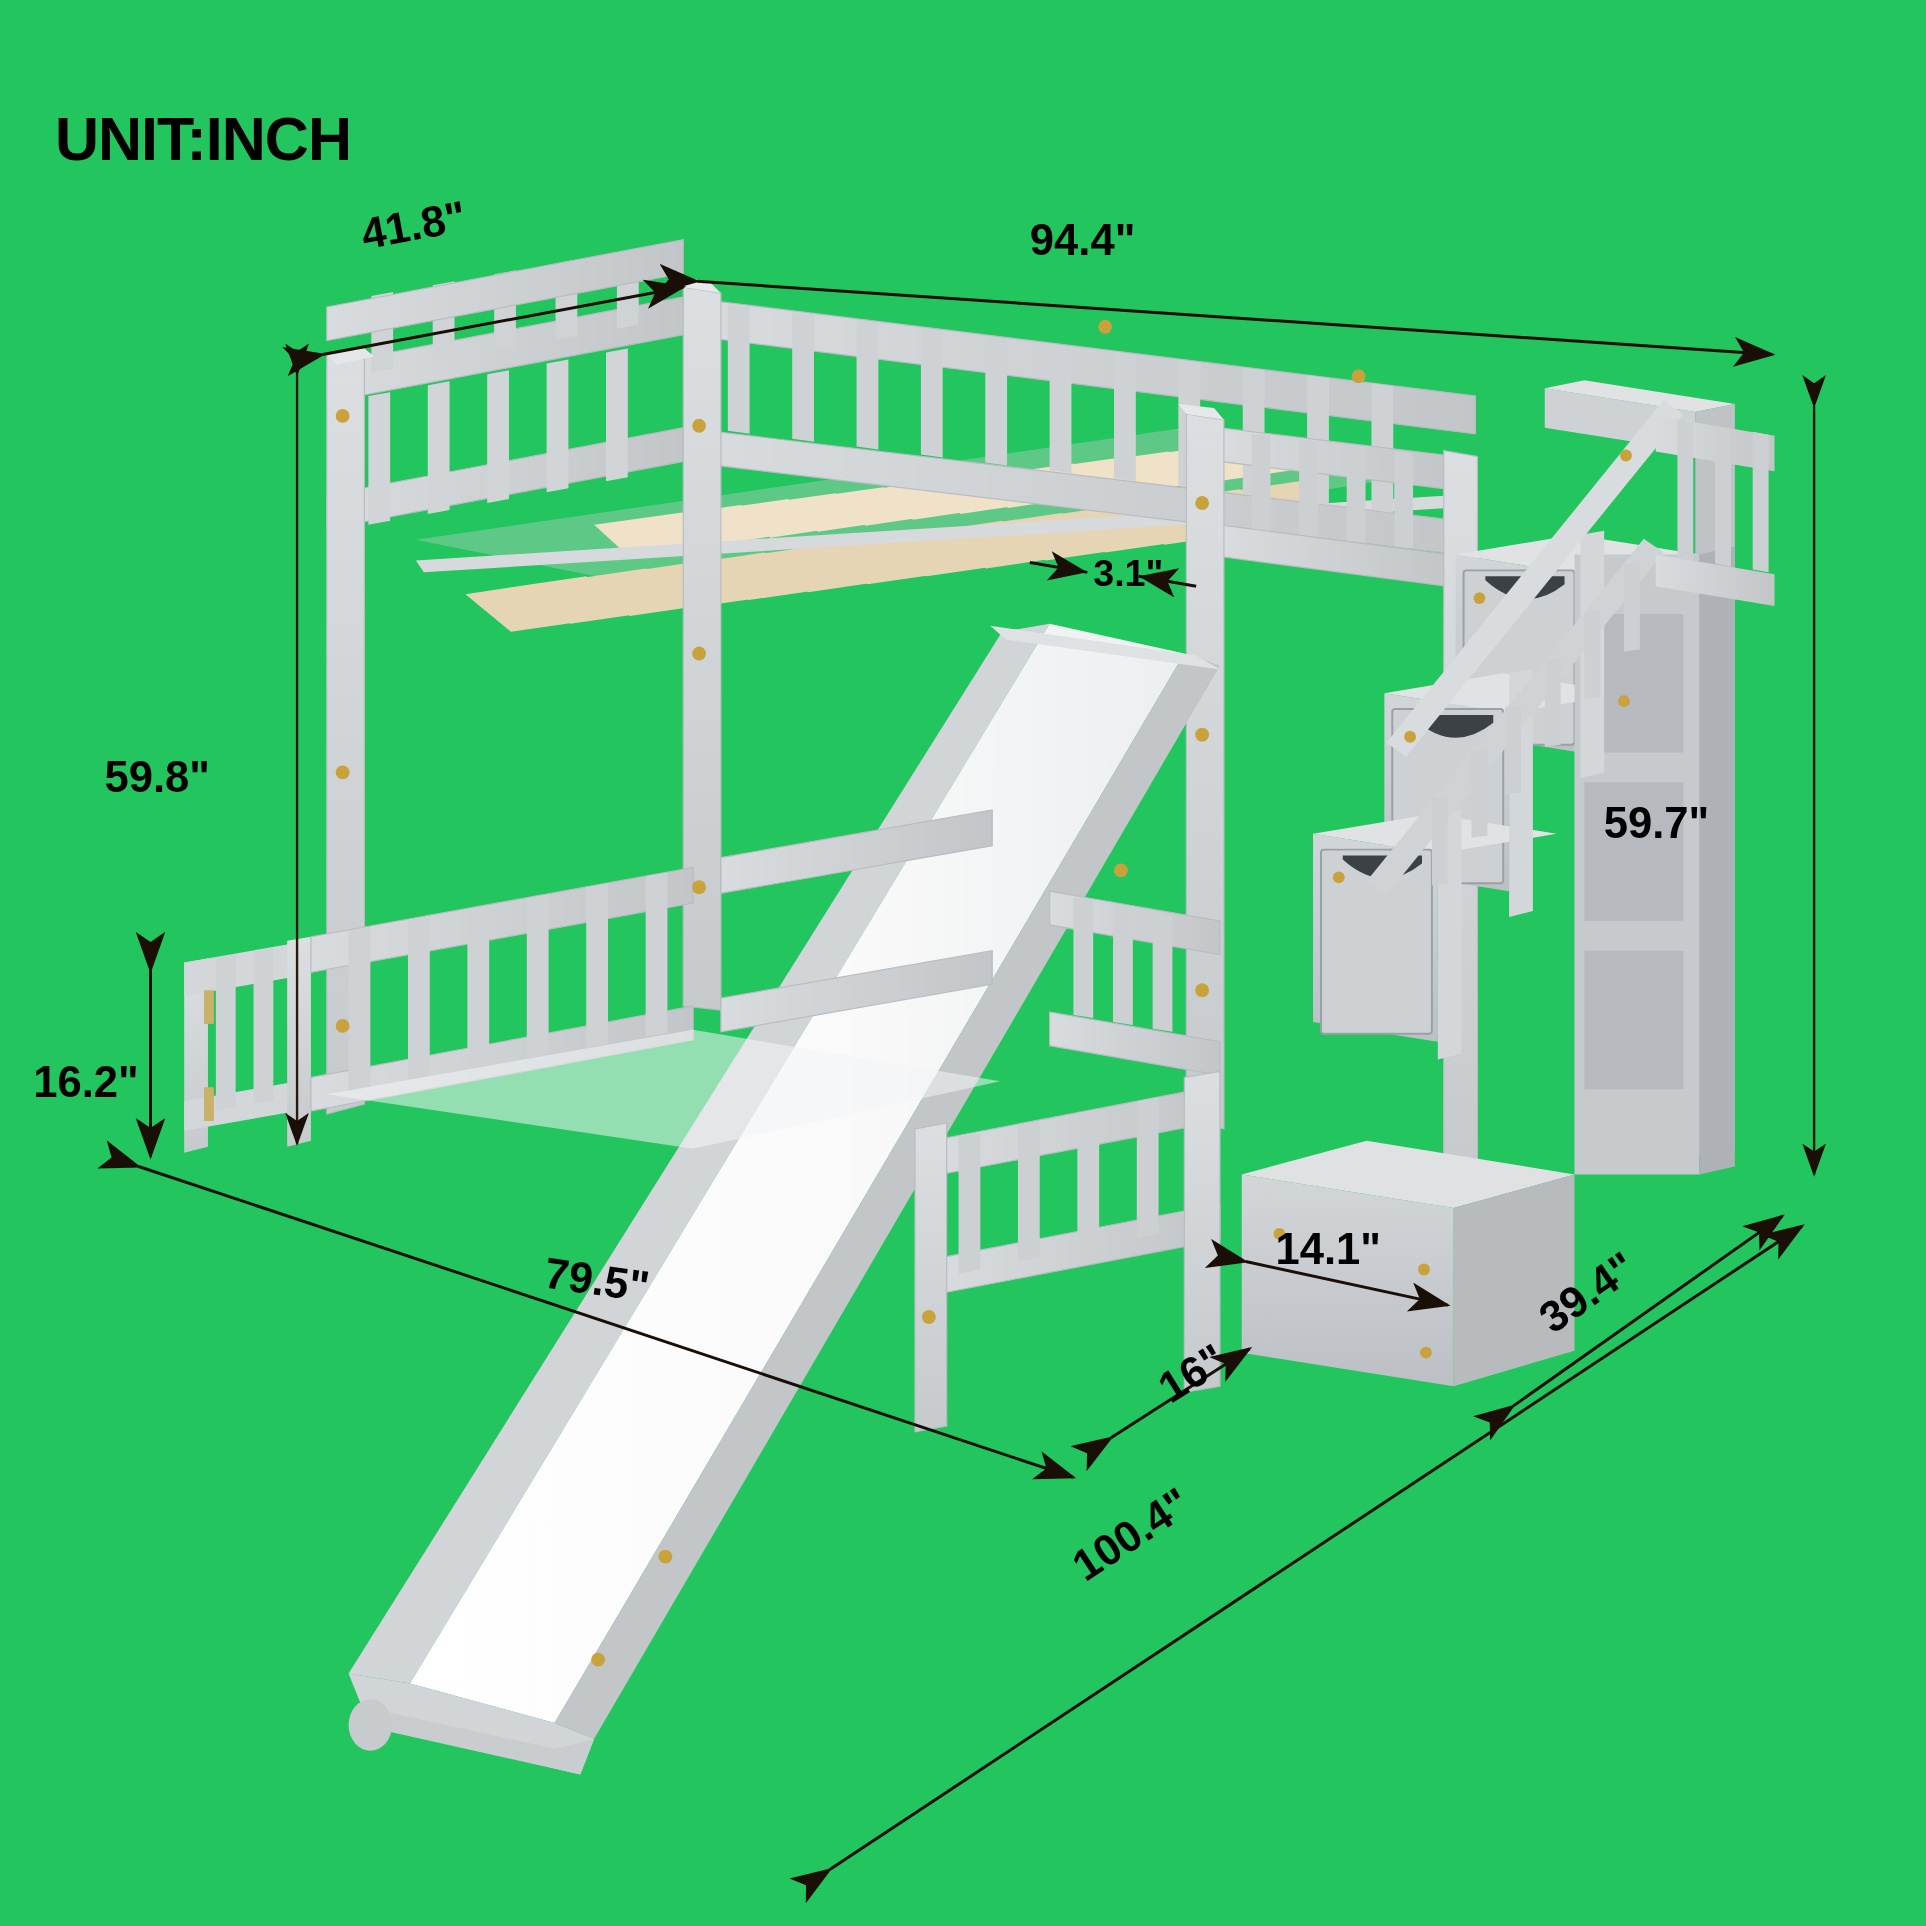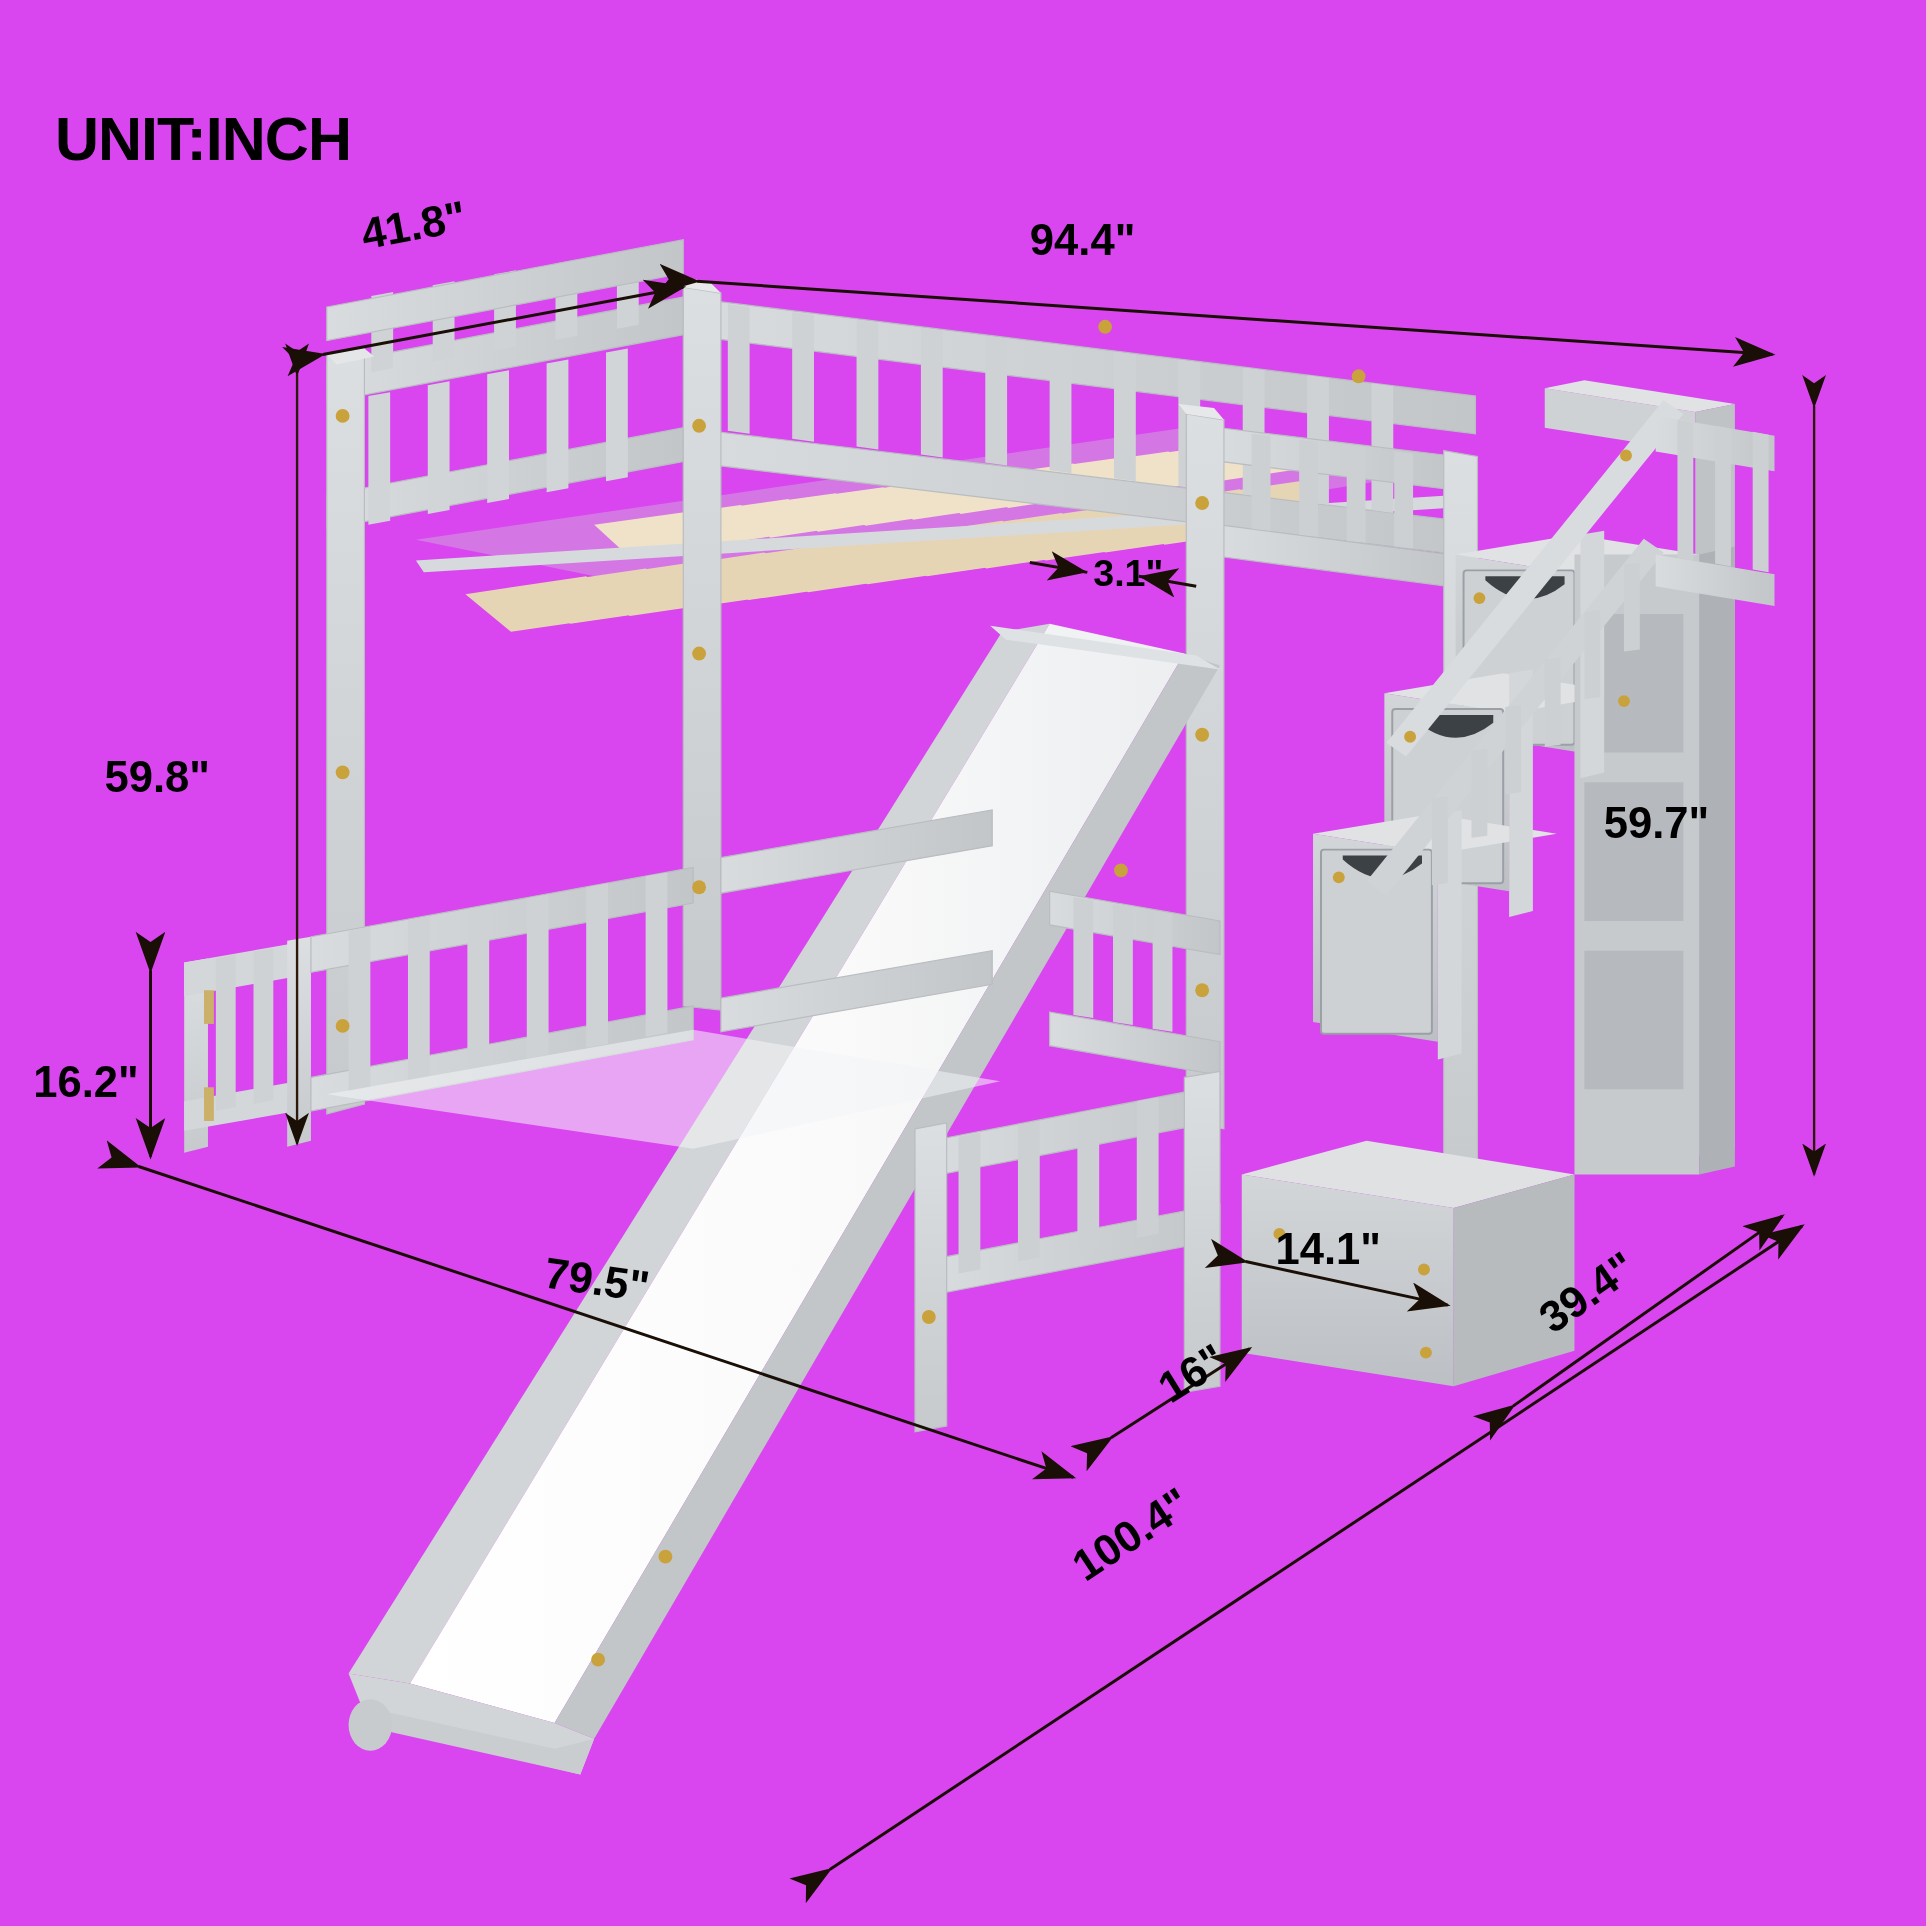--- a/index.html
+++ b/index.html
@@ -1,18 +1,18 @@
 <!DOCTYPE html>
 <html><head>
 <meta charset="utf-8">
 <style>
   html,body{margin:0;padding:0;background:#ffffff;}
   body{width:1927px;height:1927px;position:relative;overflow:hidden;
        font-family:"Liberation Sans","DejaVu Sans",sans-serif;color:#000;}
-  #stage{position:absolute;inset:0;width:1927px;height:1927px;background:#d946ef;}
+  #stage{position:absolute;inset:0;width:1927px;height:1927px;background:#22c55e;}
   #unit-title{position:absolute;left:55px;top:109px;font-size:61px;font-weight:700;
               letter-spacing:-1px;line-height:1;white-space:nowrap;}
   svg.layer{position:absolute;left:0;top:0;width:1927px;height:1927px;overflow:visible;}
   .dimtext{font-family:"Liberation Sans","DejaVu Sans",sans-serif;font-weight:700;
            font-size:44px;fill:#000;}
   .dimtext.small{font-size:38px;}
   .wood{fill:#efe2c8;}
   .wood2{fill:#e6d5b4;}
   .slidegray{fill:#d2d5d8;}
   .slidegray2{fill:#c2c6c9;}

